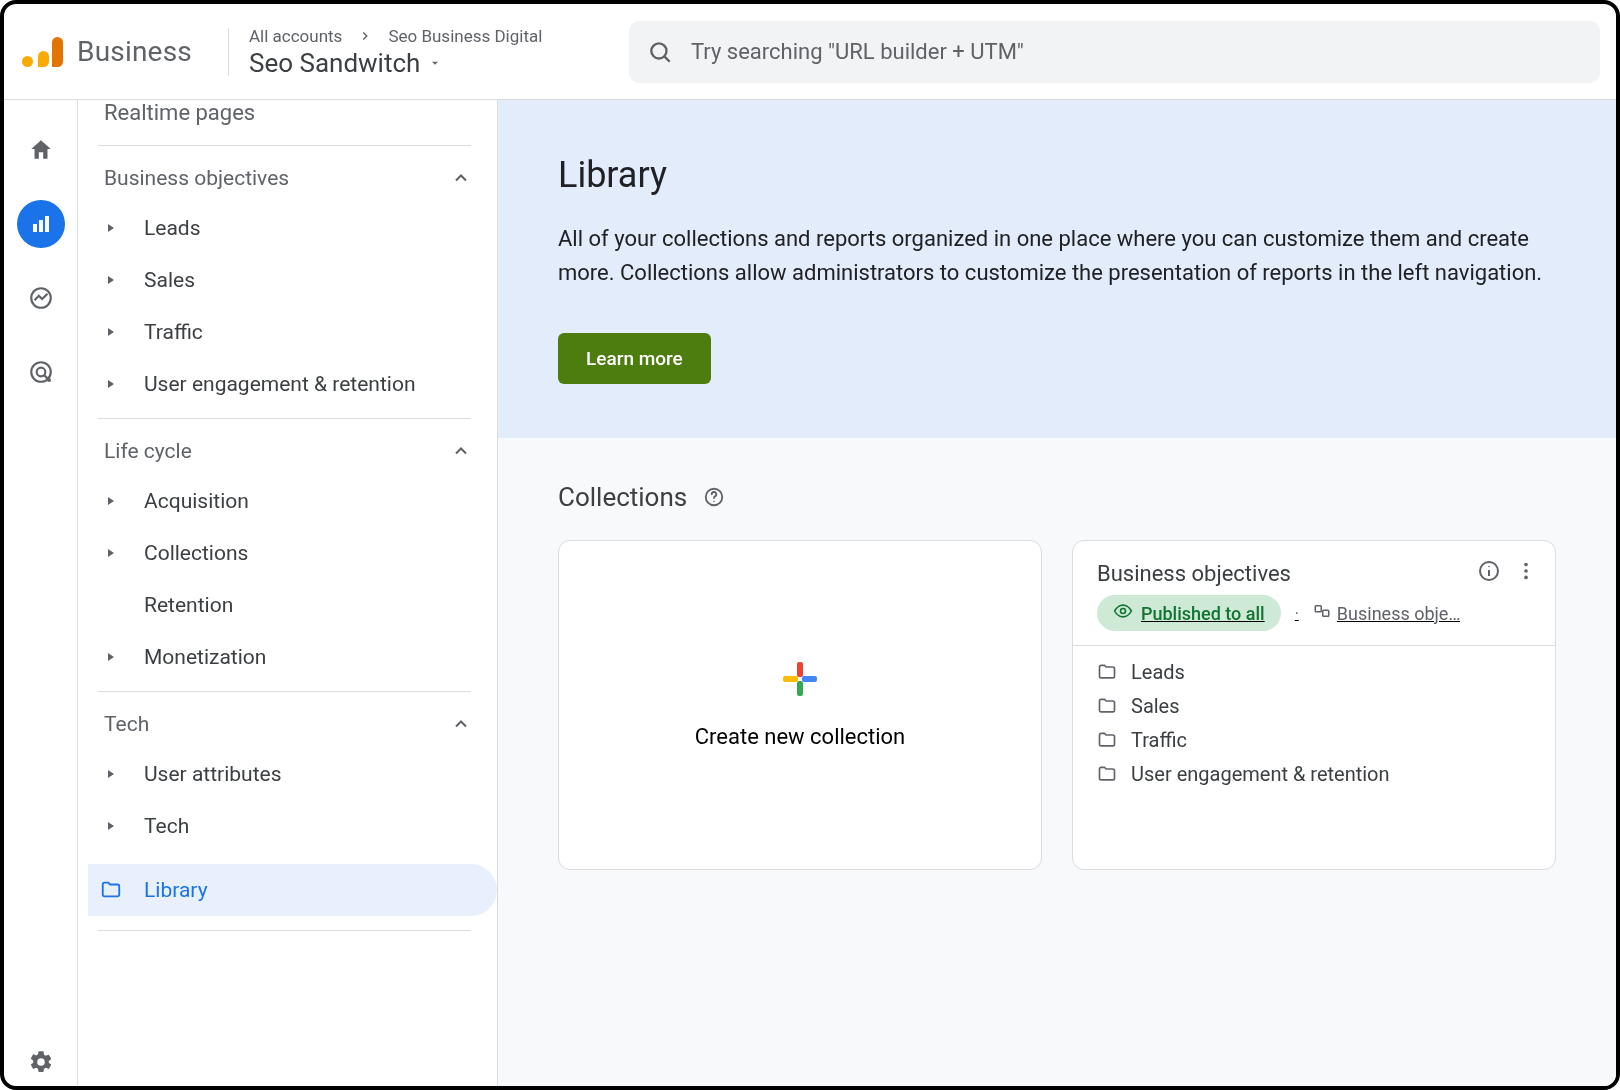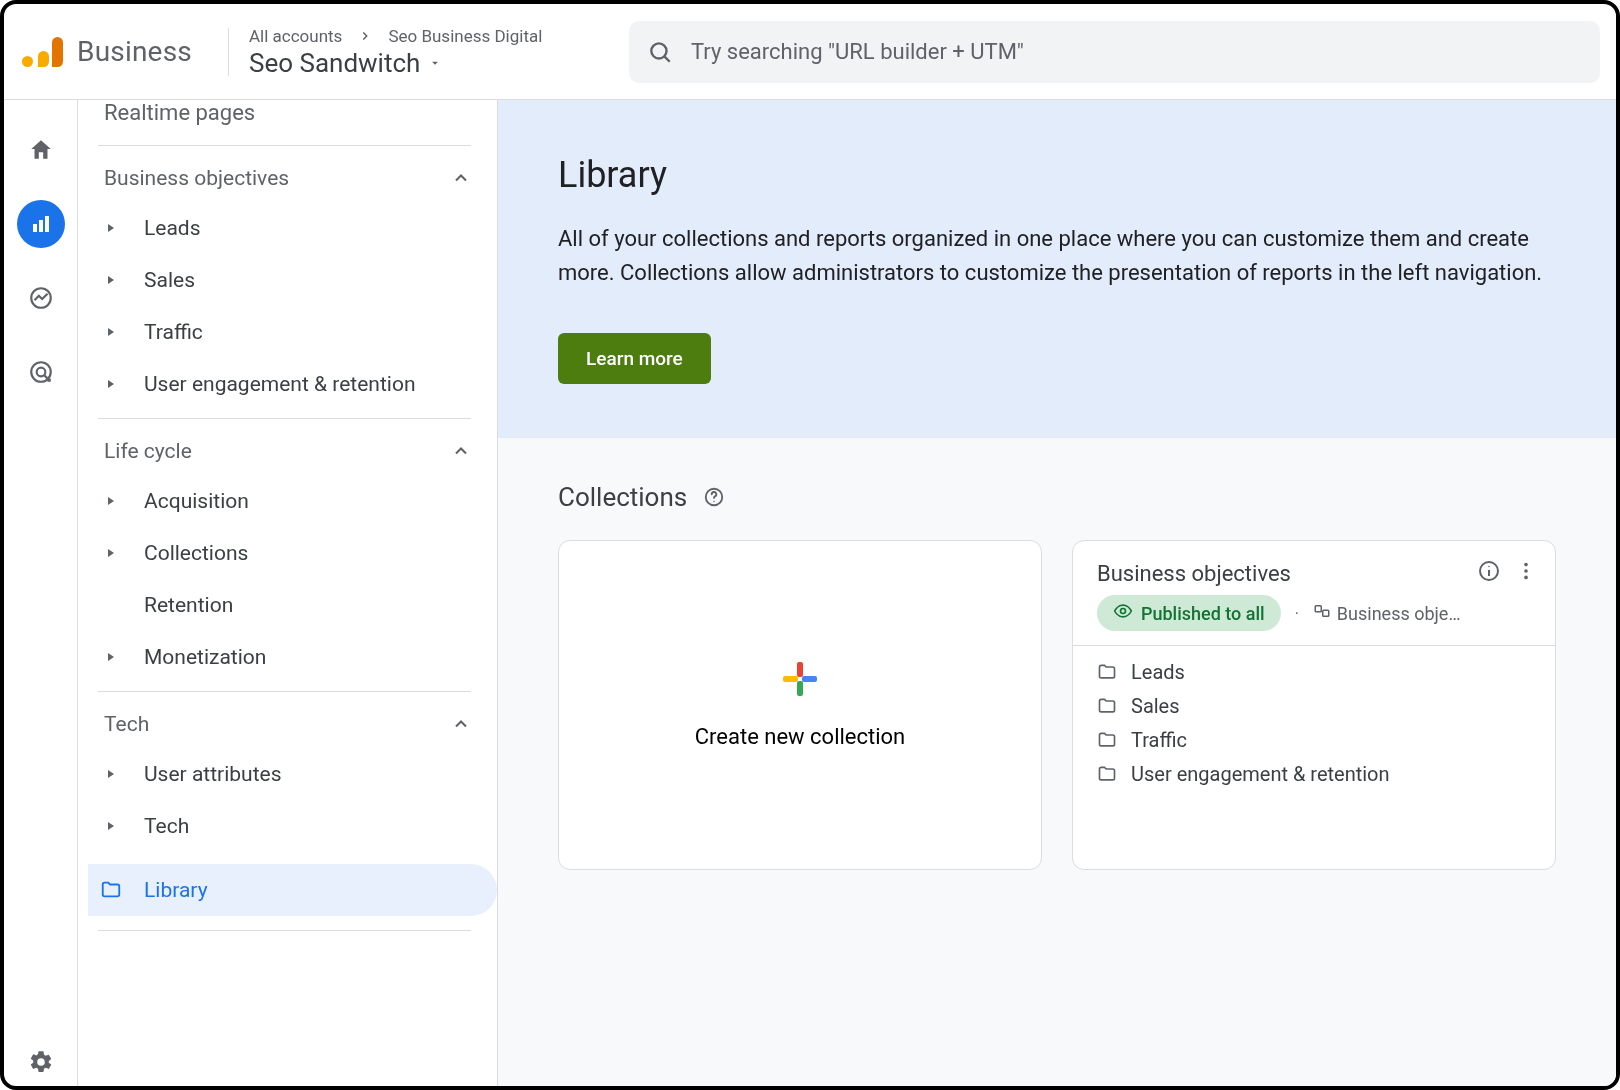--- a/index.html
+++ b/index.html
@@ -68,21 +68,21 @@
 .pv-top { left:14px; top:0; width:6px; height:15px; background:#ea4335; }
 .pv-bot { left:14px; bottom:0; width:6px; height:15px; background:#34a853; }
 .ph-left { top:14px; left:0; height:6px; width:15px; background:#fbbc04; }
 .ph-right { top:14px; right:0; height:6px; width:15px; background:#4285f4; }
 .create-label { font-size: 22px; color:#000000; }
 
 .coll-card { padding: 0; }
 .coll-head { display:flex; align-items:center; justify-content:space-between; padding: 18px 18px 8px 24px; }
 .coll-name { font-size: 22px; color:#3c4043; }
 .coll-head-icons { display:flex; align-items:center; gap: 14px; color:#5f6368; }
-.coll-meta { display:flex; align-items:center; gap: 14px; padding: 0 18px 14px 24px; }
+.coll-meta { display:flex; align-items:center; gap: 14px; padding: 0 18px 14px 24px; text-decoration: underline; }
 .badge { display:inline-flex; align-items:center; gap:8px; background:#ceead6; color:#137333; border-radius: 20px; padding: 6px 16px; font-size:18px; font-weight:500; }
 .meta-dot { color:#5f6368; }
 .meta-link { display:inline-flex; align-items:center; gap:6px; color:#5f6368; font-size:18px; white-space:nowrap; overflow:hidden; text-overflow:ellipsis; max-width: 170px; }
 .coll-divider { height:1px; background:#dadce0; }
 .coll-items { padding: 14px 24px; display:flex; flex-direction:column; gap: 10px; }
 .coll-item { display:flex; align-items:center; gap: 14px; font-size: 20px; color:#3c4043; }
 .coll-item .folder-icon { width:auto; }
 </style>
 </head>
 <body>

